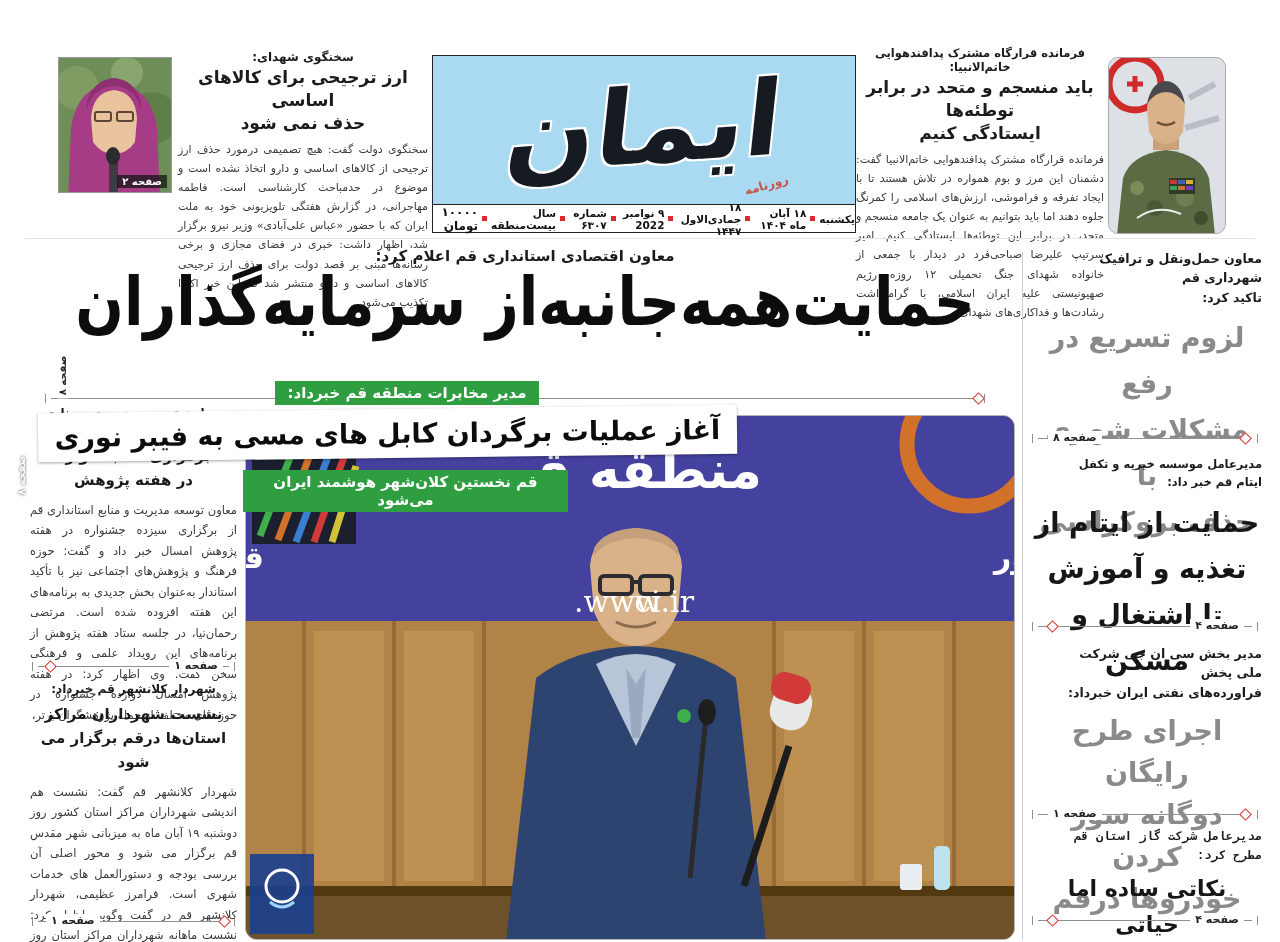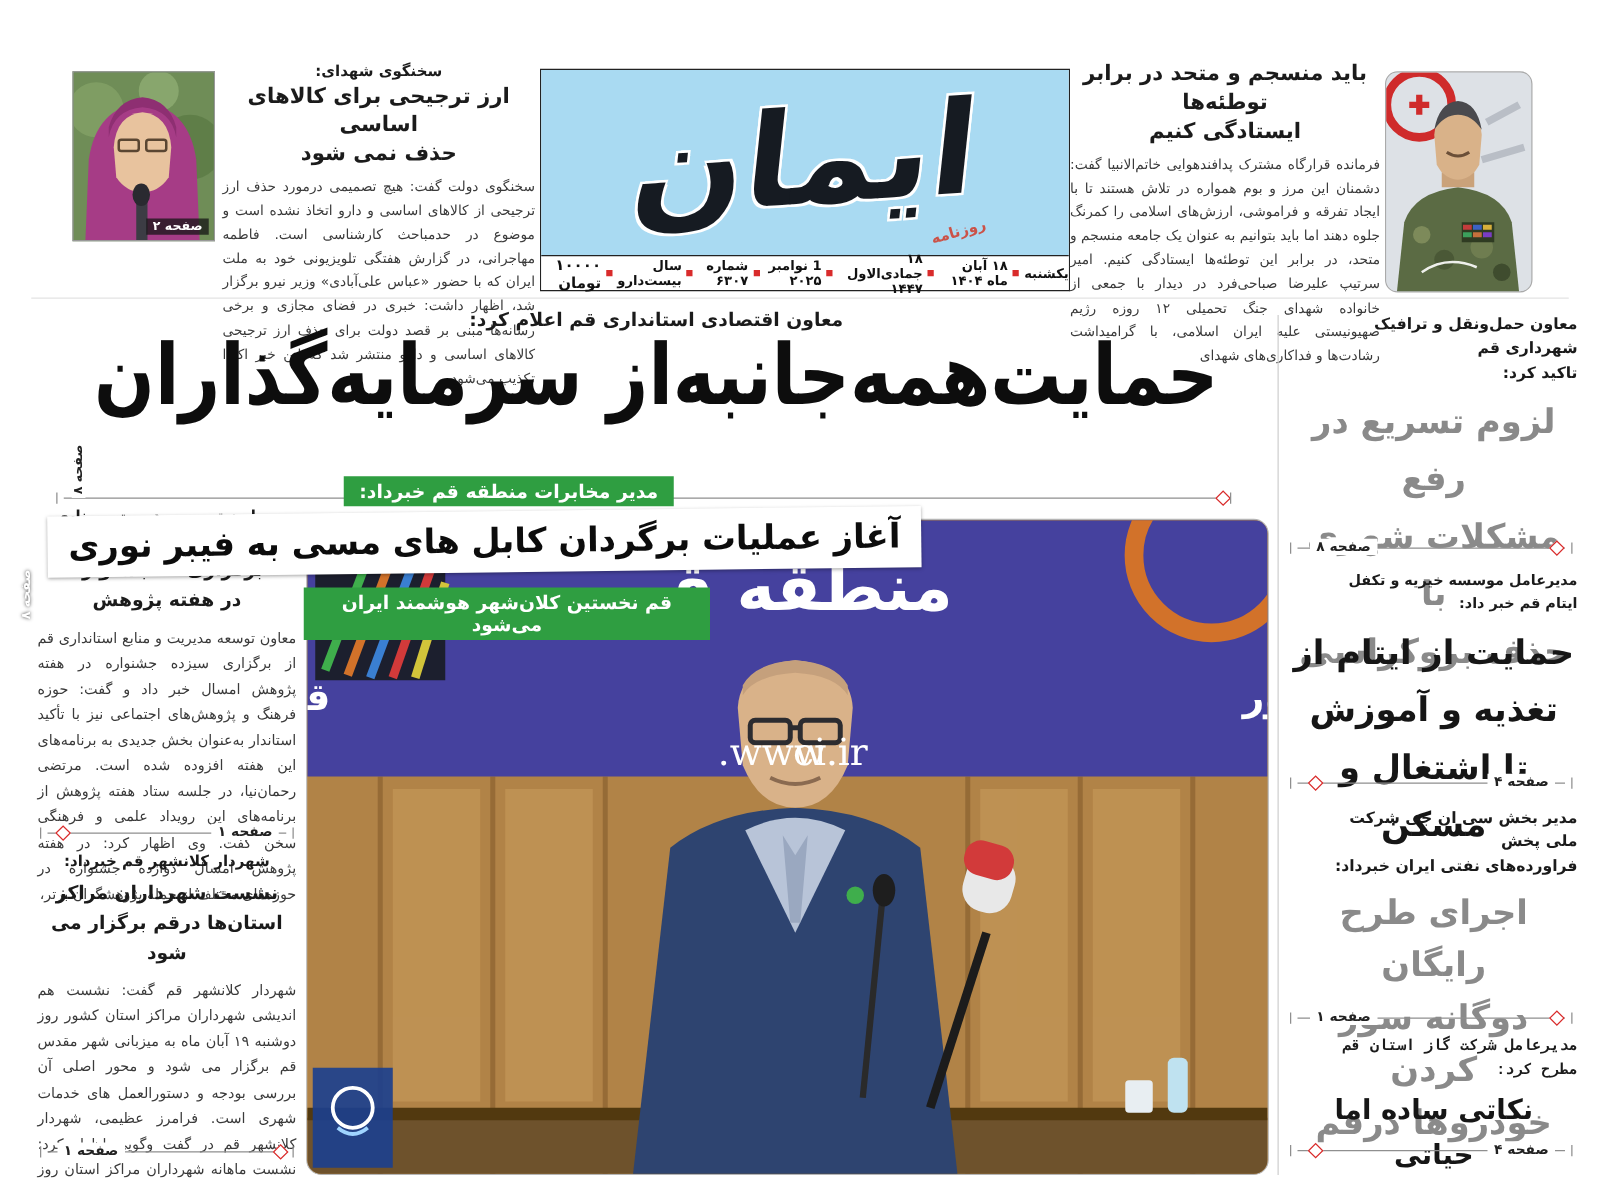--- a/index.html
+++ b/index.html
@@ -125,31 +125,32 @@
     <div class="masthead-logo">ایمان</div>
     <div class="masthead-tagline">روزنامه</div>
   </div>
   <div class="datebar">
     <span>یکشنبه</span>
       <span class="sq"></span>
     <span>۱۸ آبان ماه ۱۴۰۴</span>
       <span class="sq"></span>
     <span>۱۸ جمادی‌الاول ۱۴۴۷</span>
       <span class="sq"></span>
-    <span>1 نوامبر ۲۰۲۵</span>
+    <span>۹ نوامبر 2022</span>
       <span class="sq"></span>
     <span>شماره ۶۳۰۷</span>
       <span class="sq"></span>
-    <span>سال بیست‌دارو</span>
+    <span>سال بیست‌منطقه</span>
       <span class="sq"></span>
     <span class="price">۱۰۰۰۰ تومان</span>
   </div>
 </div>
 
 <div class="abs hl-article" style="left:856px;top:46px;width:248px;">
+  <div class="h-kicker" style="font-size:11.5px;">فرمانده قرارگاه مشترک پدافندهوایی خاتم‌الانبیا:</div>
   <div class="h-headline ml">باید منسجم و متحد در برابر توطئه‌ها
 ایستادگی کنیم</div>
   <div class="h-body just">فرمانده قرارگاه مشترک پدافندهوایی خاتم‌الانبیا گفت: دشمنان این مرز و بوم همواره در تلاش هستند تا با ایجاد تفرقه و فراموشی، ارزش‌های اسلامی را کمرنگ جلوه دهند اما باید بتوانیم به عنوان یک جامعه منسجم و متحد، در برابر این توطئه‌ها ایستادگی کنیم. امیر سرتیپ علیرضا صباحی‌فرد در دیدار با جمعی از خانواده شهدای جنگ تحمیلی ۱۲ روزه رژیم صهیونیستی علیه ایران اسلامی، با گرامیداشت رشادت‌ها و فداکاری‌های شهدای</div>
 </div>
 
 <div class="abs officer-photo">
   <svg width="118" height="177" viewBox="0 0 118 177">
     <rect width="118" height="177" fill="#dde1e6"></rect>
     <circle cx="28" cy="26" r="26" fill="none" stroke="#cf2b2b" stroke-width="7"></circle>
     <path d="M20 26 h16 M28 18 v16" stroke="#cf2b2b" stroke-width="5"></path>

